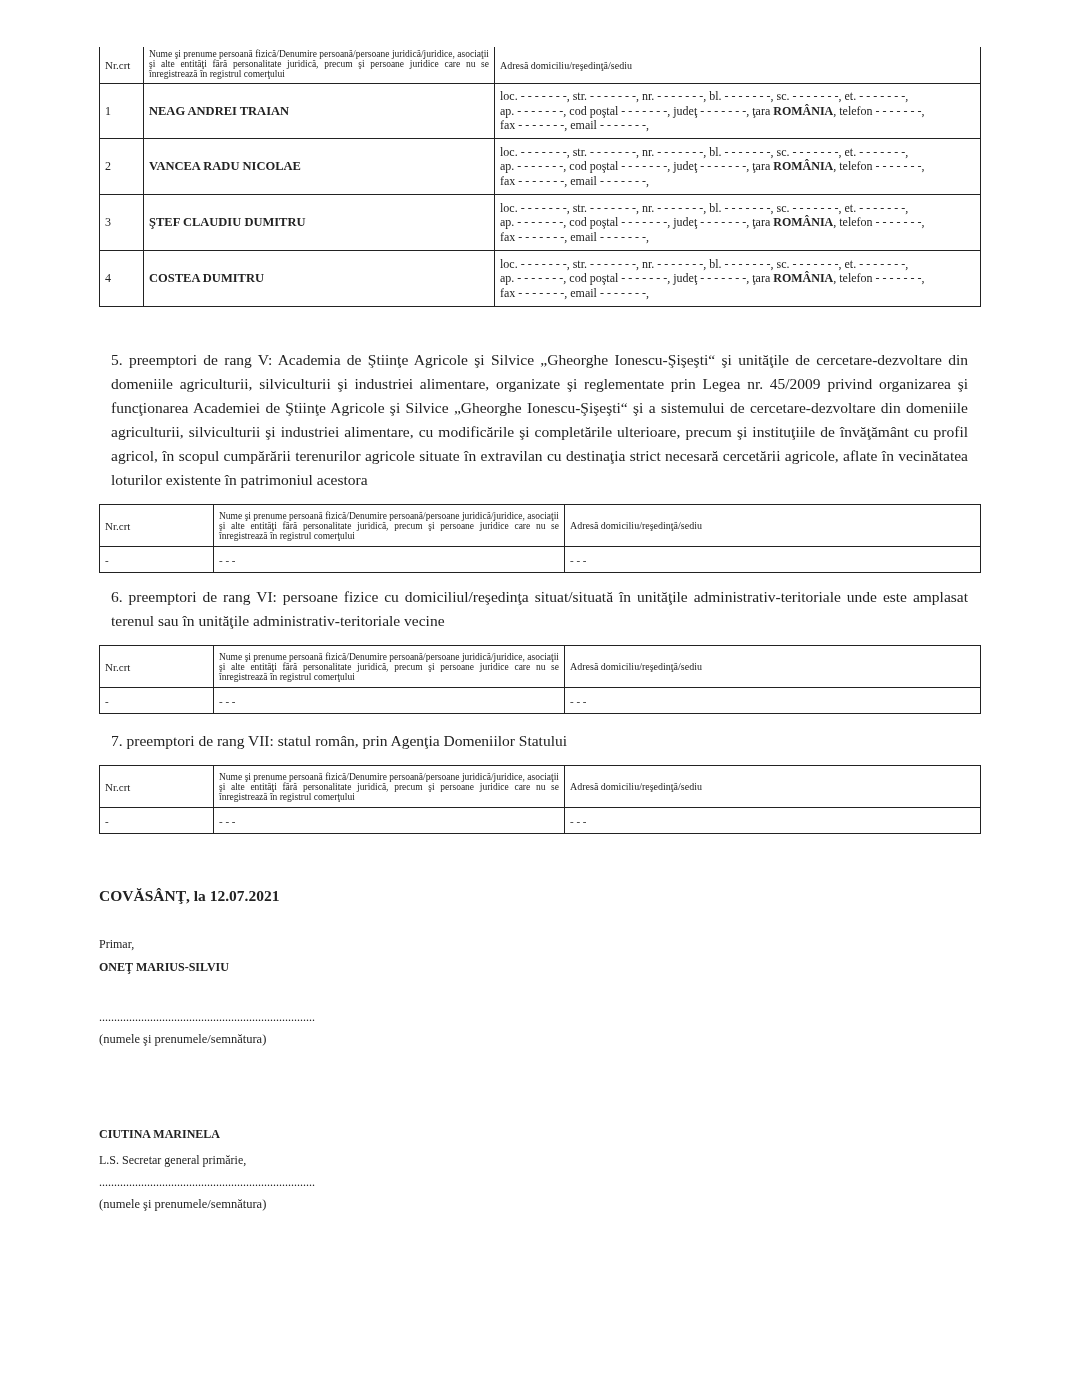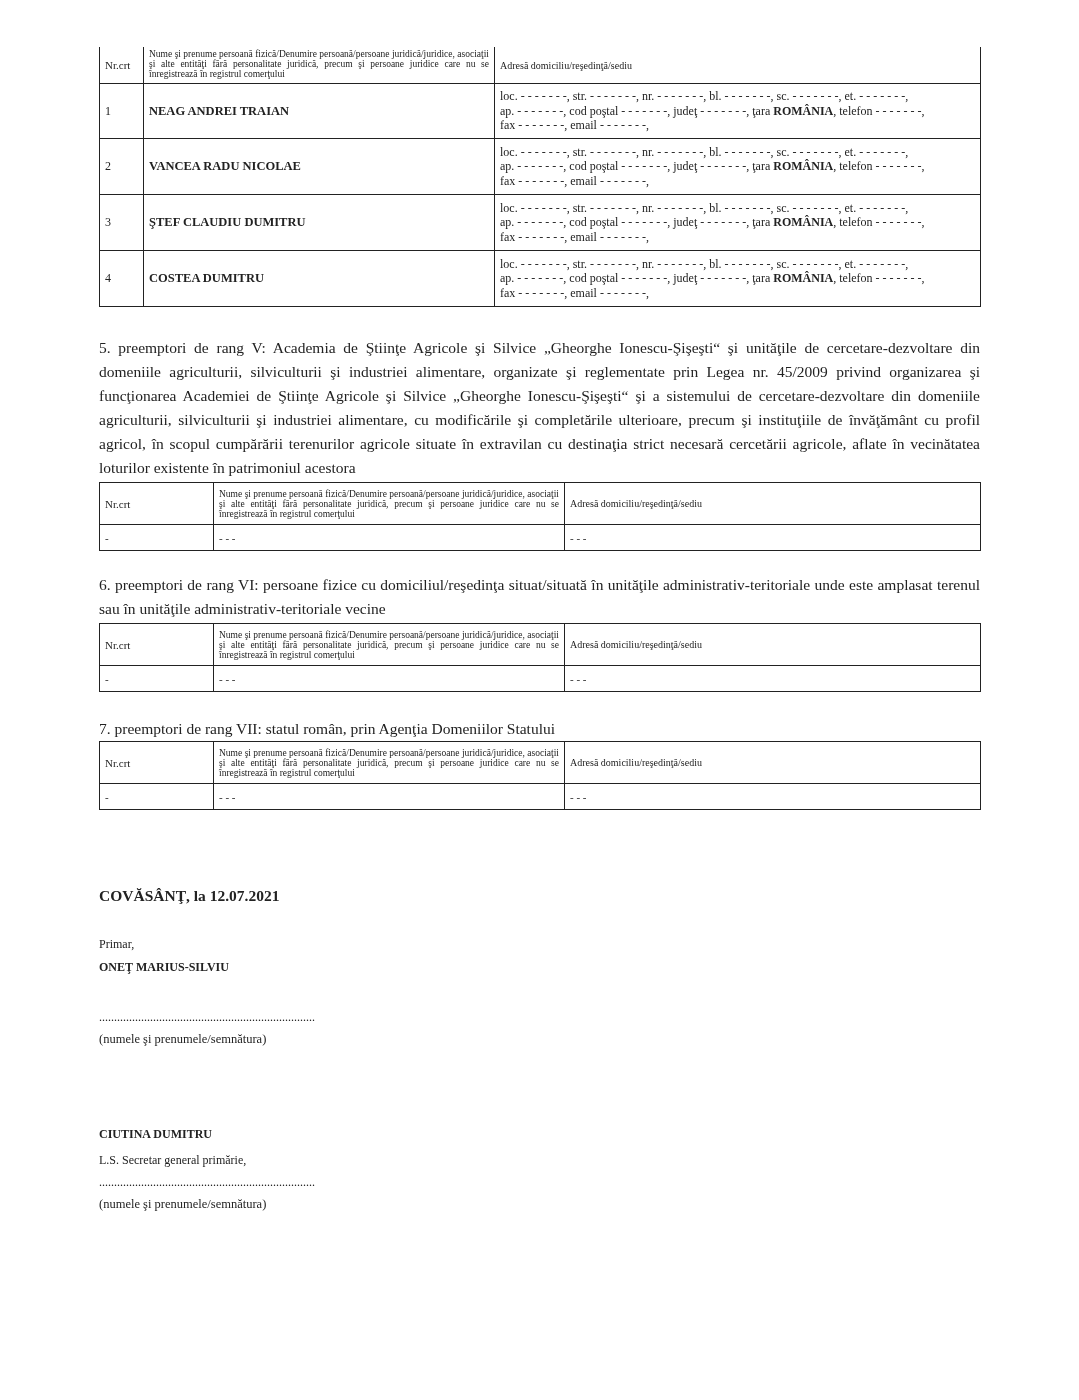--- a/index.html
+++ b/index.html
@@ -8,21 +8,21 @@
     .page { position: absolute; left: 99px; width: 881px; }
     table.grid { border-collapse: collapse; width: 881px; table-layout: fixed; }
     table.grid td { border: 1.5px solid #222; vertical-align: middle; padding: 2px 5px; margin-top: 25px; }
     .hdr-small { font-size: 9.5px; line-height: 10px; text-align: justify; text-align-last: left; }
     .hdr-nr { font-size: 11px; }
     .hdr-addr { font-size: 10px; }
     .name-bold { font-weight: bold; font-size: 12.5px; }
     .addr-cell { font-size: 12px; line-height: 14.5px; }
     .num-cell { font-size: 12px; }
     .dash-cell { font-size: 11px; }
-    .para { font-size: 15.5px; line-height: 24px; text-align: justify; margin: 0; }
+    .para { font-size: 15.5px; line-height: 24px; text-align: justify; margin: 12px; }
     .para-last { text-align-last: left; }
     .sig { position: absolute; left: 99px; font-size: 12px; line-height: 24px; }
     .bold { font-weight: bold; }
     .small { font-size: 12.5px; }
     .dots { letter-spacing: 0; font-size: 12px; }
   </style>
 </head>
 <body>
 
 <div class="page" style="top:47px;">
@@ -147,15 +147,15 @@
     </table>
 </div>
 
 <div class="sig bold" style="top:884px; font-size:15.5px;">COVĂSÂNŢ, la 12.07.2021</div>
 <div class="sig" style="top:932px;">Primar,</div>
 <div class="sig bold" style="top:955px;">ONEŢ MARIUS-SILVIU</div>
 <div class="sig dots" style="top:1005px;">........................................................................</div>
 <div class="sig small" style="top:1027px;">(numele şi prenumele/semnătura)</div>
 
 <div class="sig" style="top:1148px;">L.S. Secretar general primărie,</div>
-<div class="sig bold" style="top:1122px;">CIUTINA DUMITRU</div>
+<div class="sig bold" style="top:1122px;">CIUTINA MARINELA</div>
 <div class="sig dots" style="top:1170px;">........................................................................</div>
 <div class="sig small" style="top:1192px;">(numele şi prenumele/semnătura)</div>
 
 </body></html>

